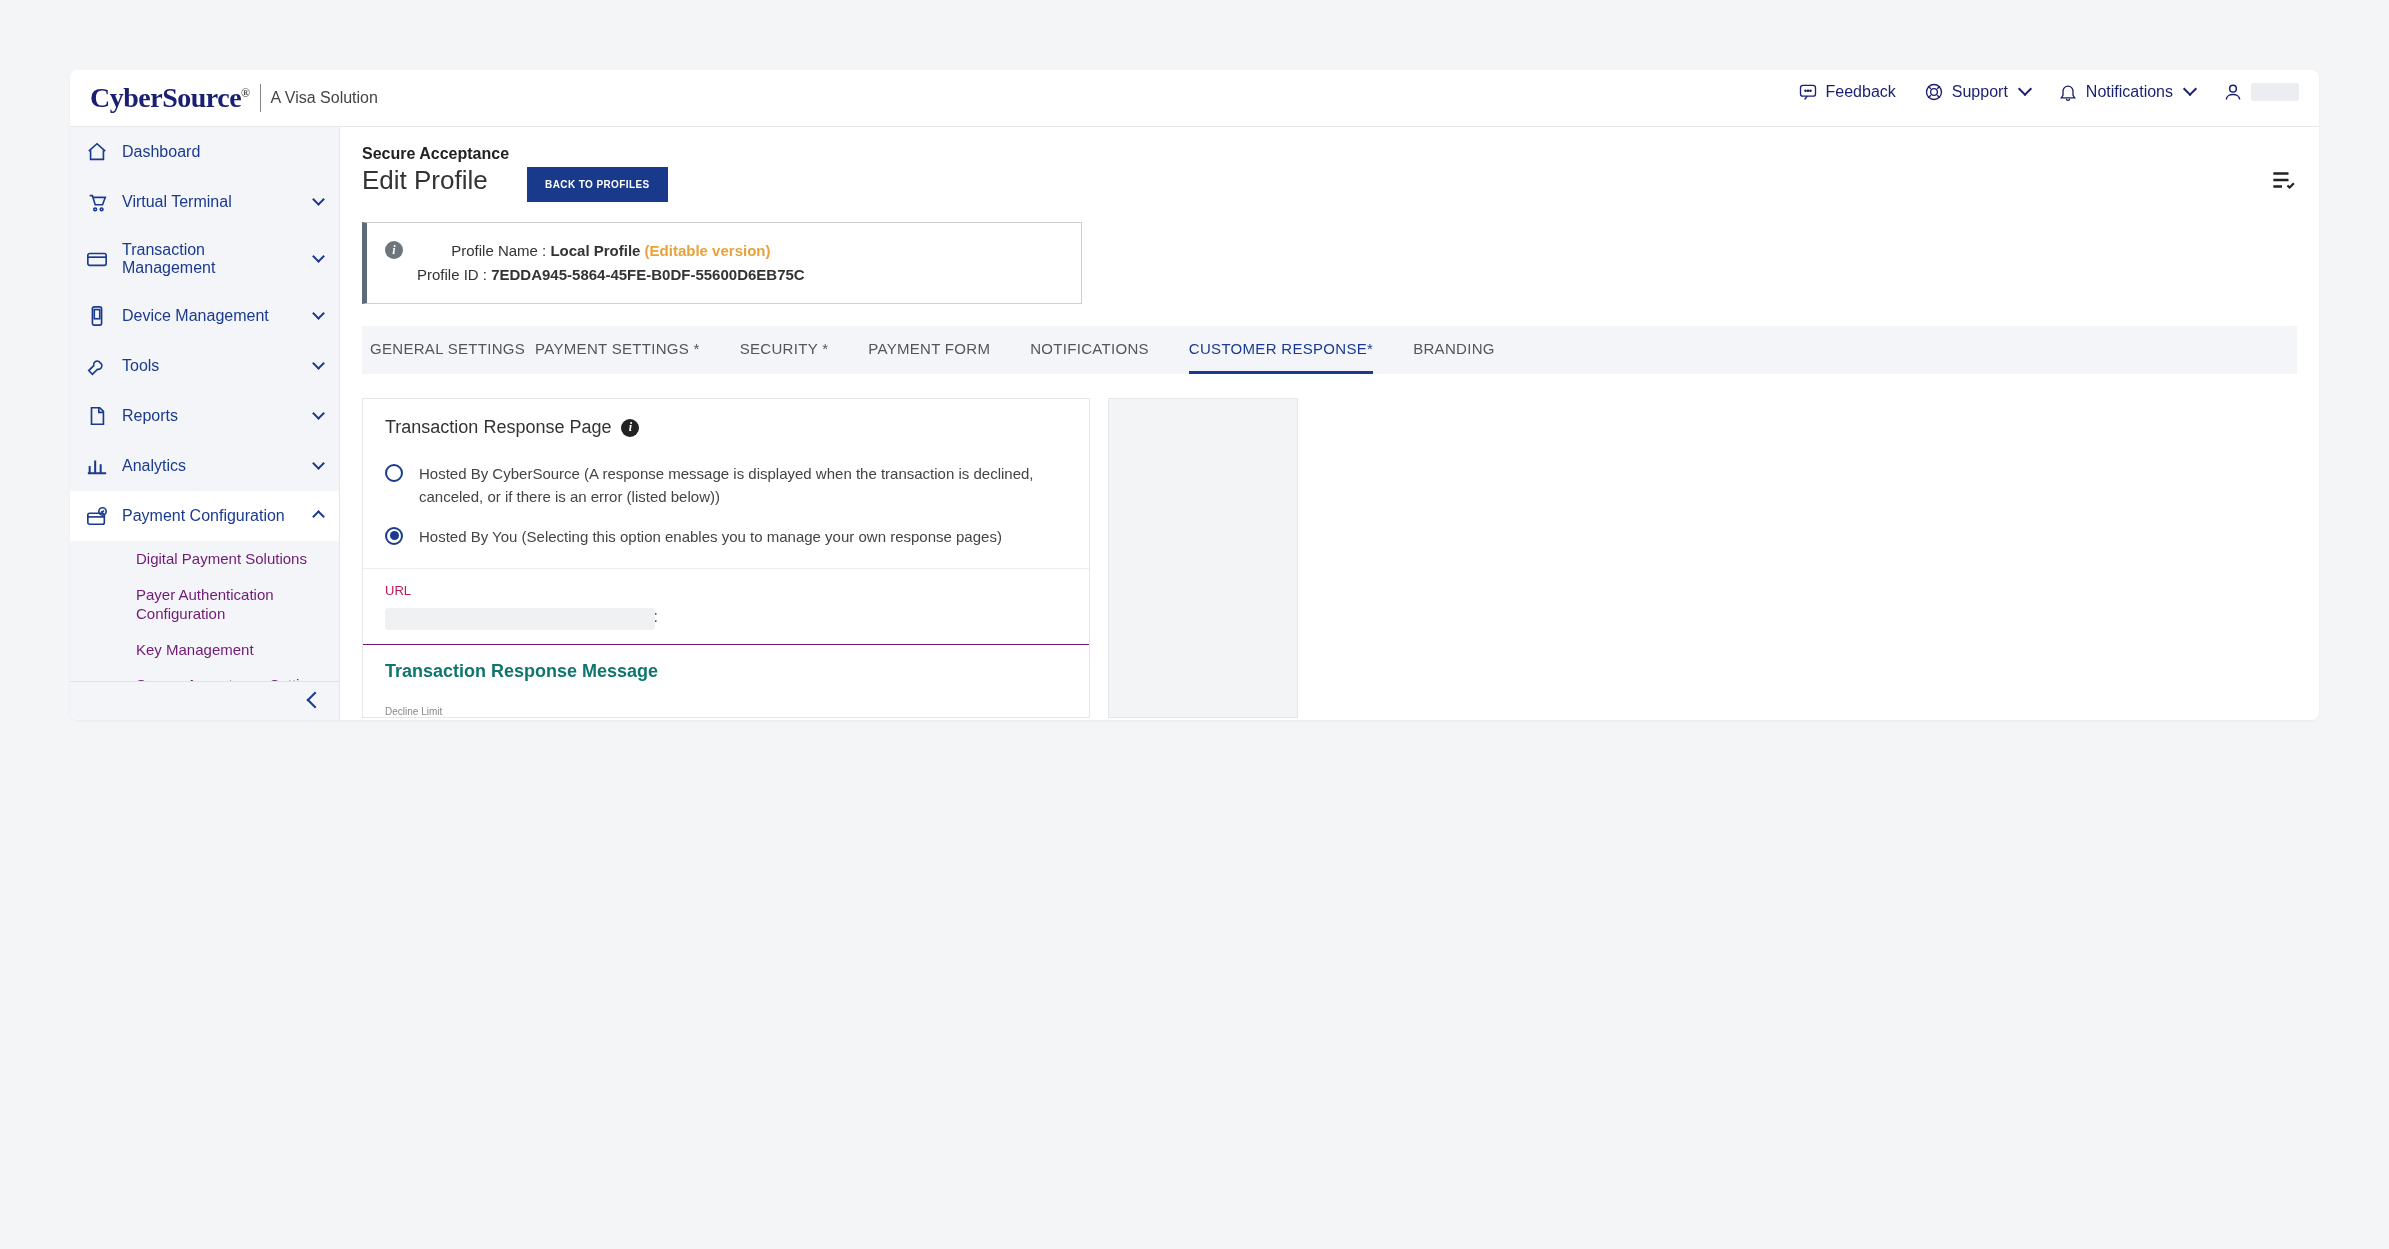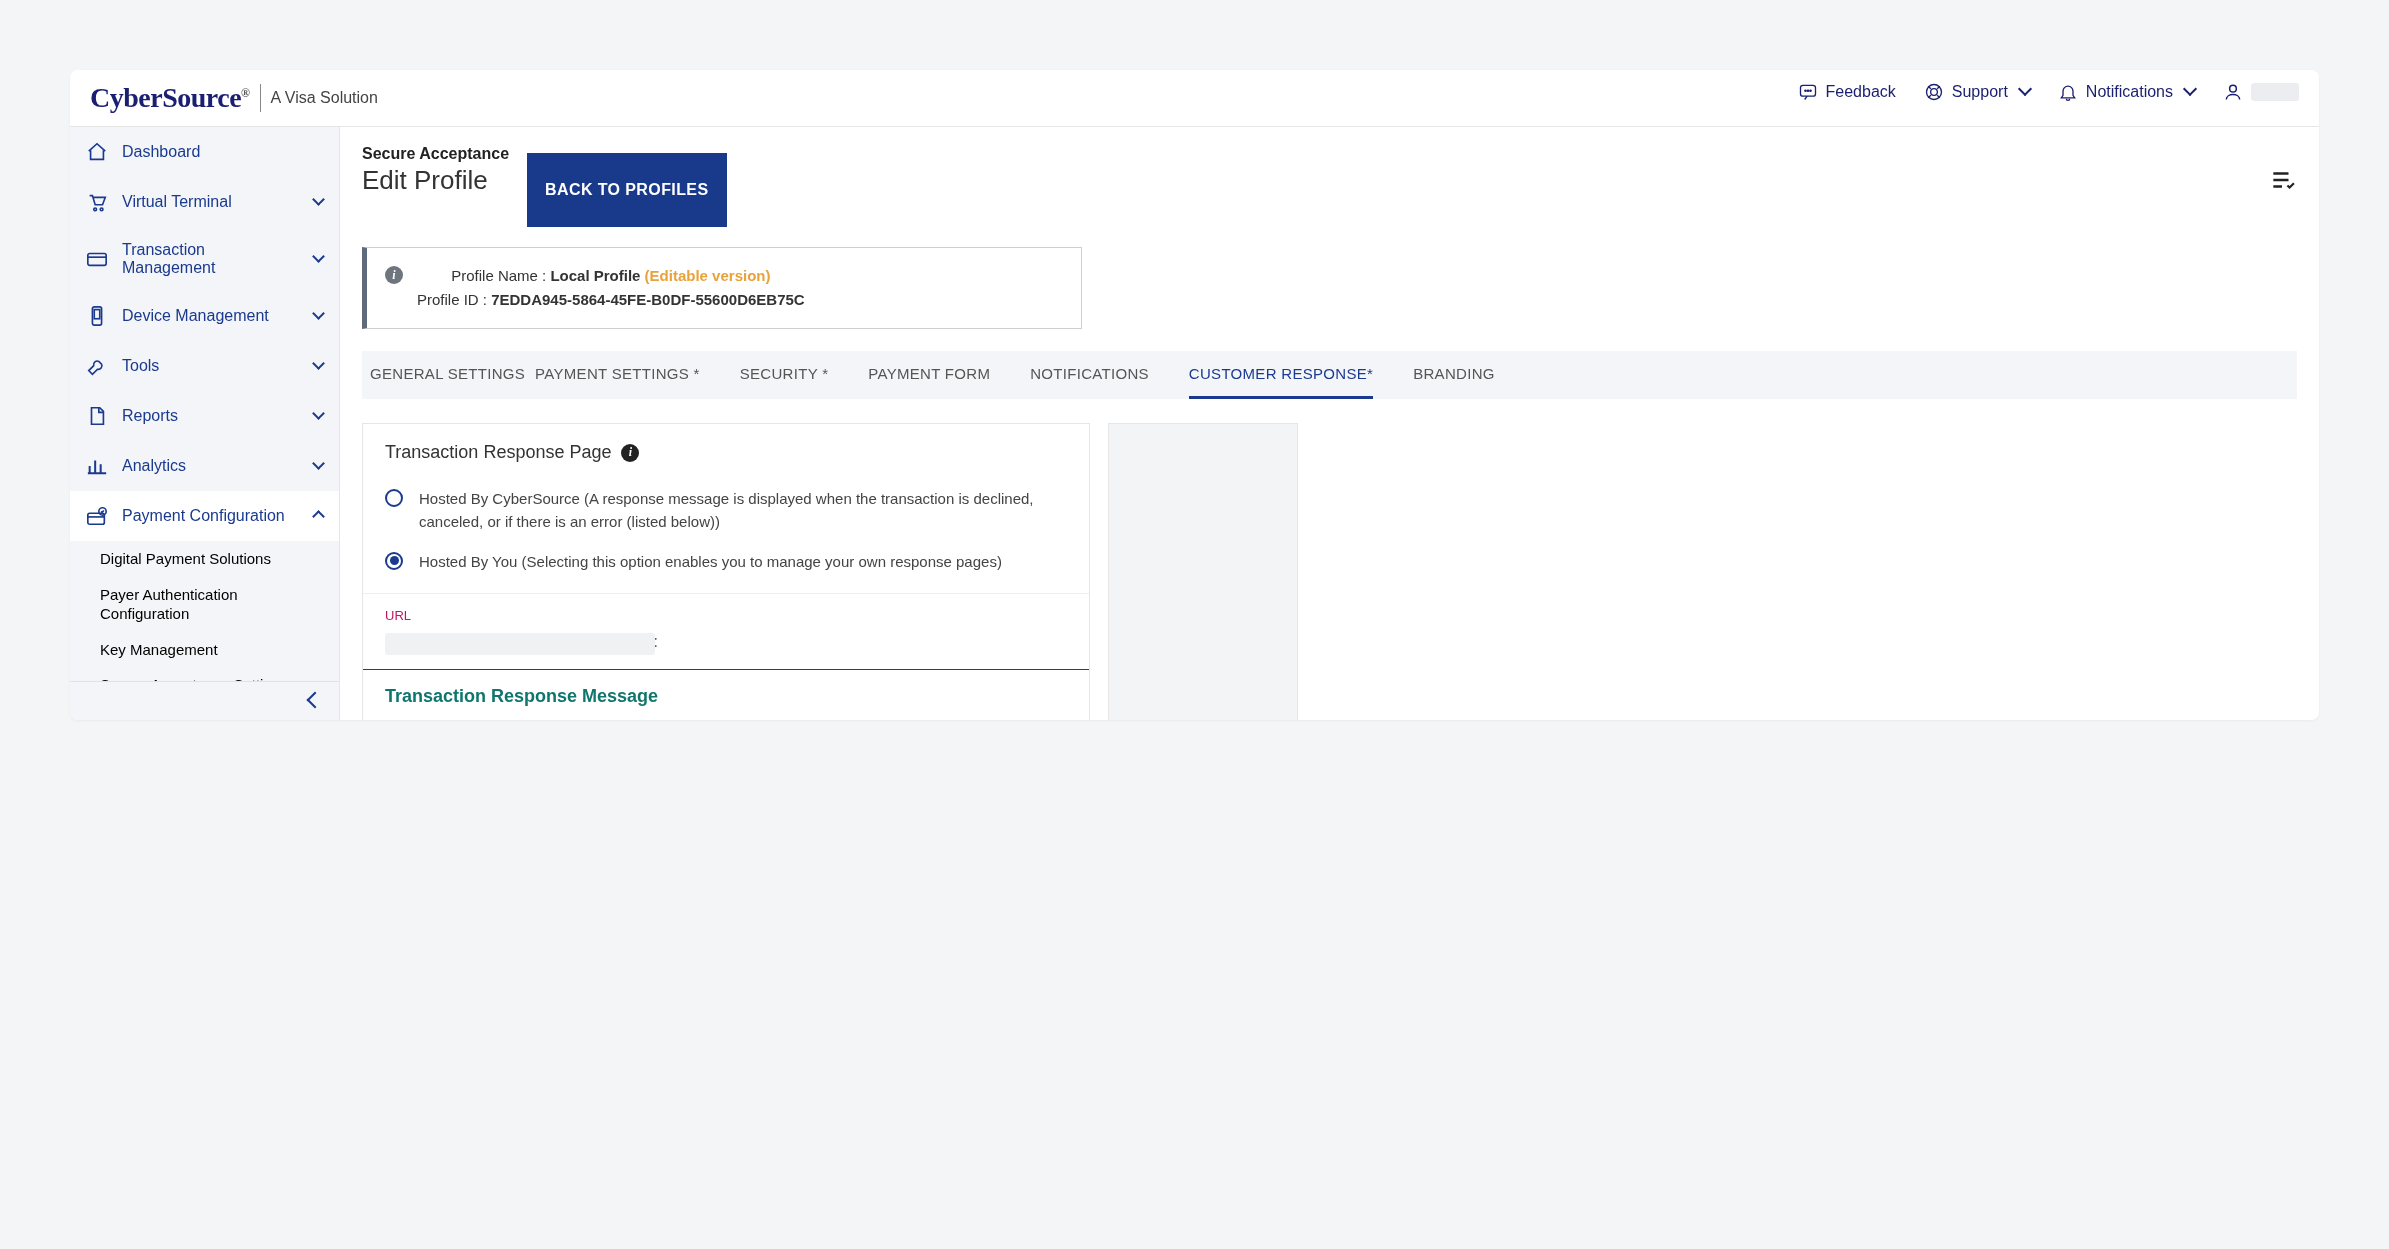--- a/index.html
+++ b/index.html
@@ -94,25 +94,26 @@
       margin-left: auto;
     }
     .nav-item.active { background: #fff; }
     .nav-sub {
       padding: 6px 0 6px 30px;
       display: flex;
       flex-direction: column;
       gap: 12px;
     }
     .nav-sub-item {
-      color: #000000;
+      color: #701a75;
       font-size: 15px;
       cursor: pointer;
       padding: 2px 10px 2px 0;
       line-height: 1.3;
+      margin-left: 36px;
     }
     .sidebar-collapse {
       border-top: 1px solid #e0e2e8;
       text-align: right;
       padding: 10px 18px;
       color: #1a3a8f;
     }
     .chev-left::before {
       content: "";
       display: inline-block;
@@ -148,26 +149,26 @@
       position: relative;
     }
     .page-head { display: flex; align-items: flex-start; gap: 18px; }
     .page-title-block { }
     .page-supertitle { font-size: 16px; font-weight: 700; color: #222; }
     .page-title { font-size: 26px; color: #333; font-weight: 400; margin-top: 2px; }
     .back-btn {
       background: #19398a;
       color: #fff;
       border: none;
-      padding: 28px 18px;
-      font-size: 16px;
+      padding: 12px 18px;
+      font-size: 10px;
       font-weight: 600;
       letter-spacing: 0.4px;
       cursor: pointer;
-      margin-top: 8px;
+      margin-top: 22px;
     }
     .page-head-spacer { flex: 1; }
     .panel-toggle {
       width: 30px; height: 30px;
       display: flex; align-items: center; justify-content: center;
       color: #222;
       cursor: pointer;
       margin-top: 20px;
     }
     

